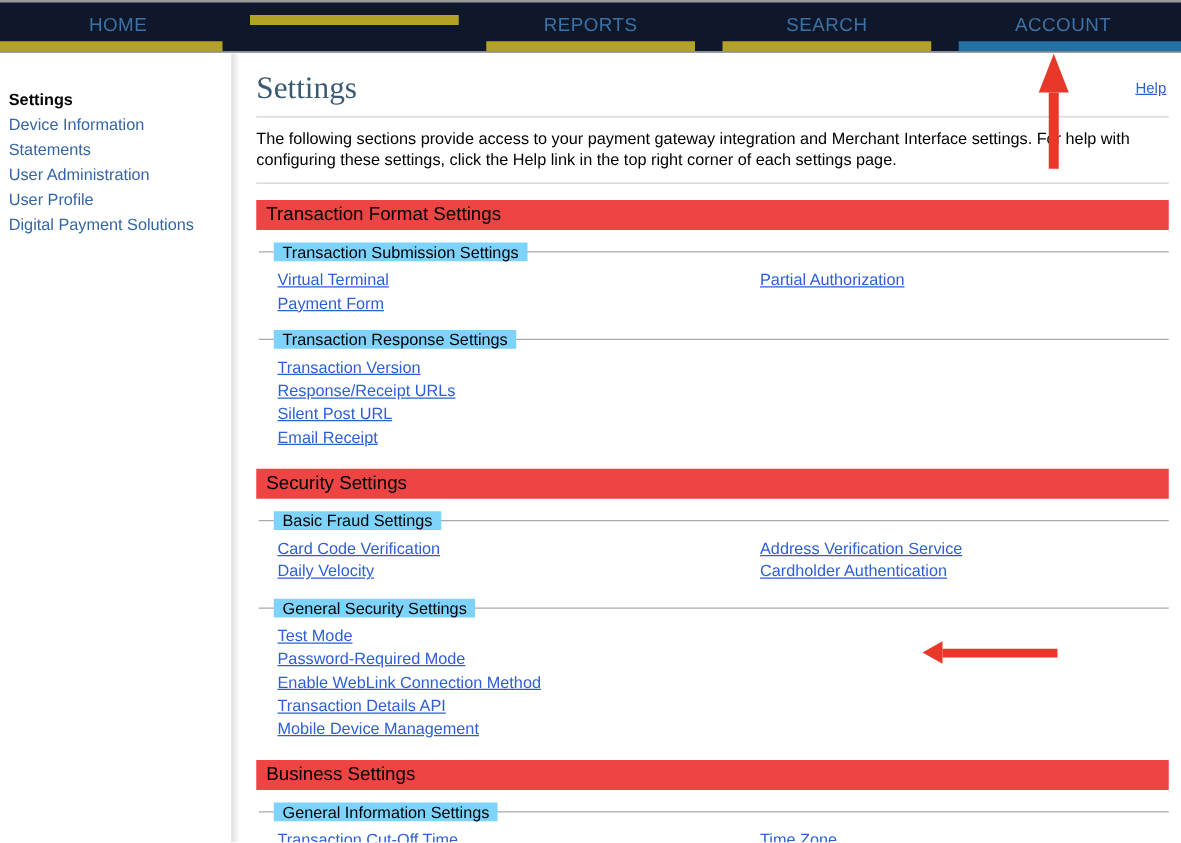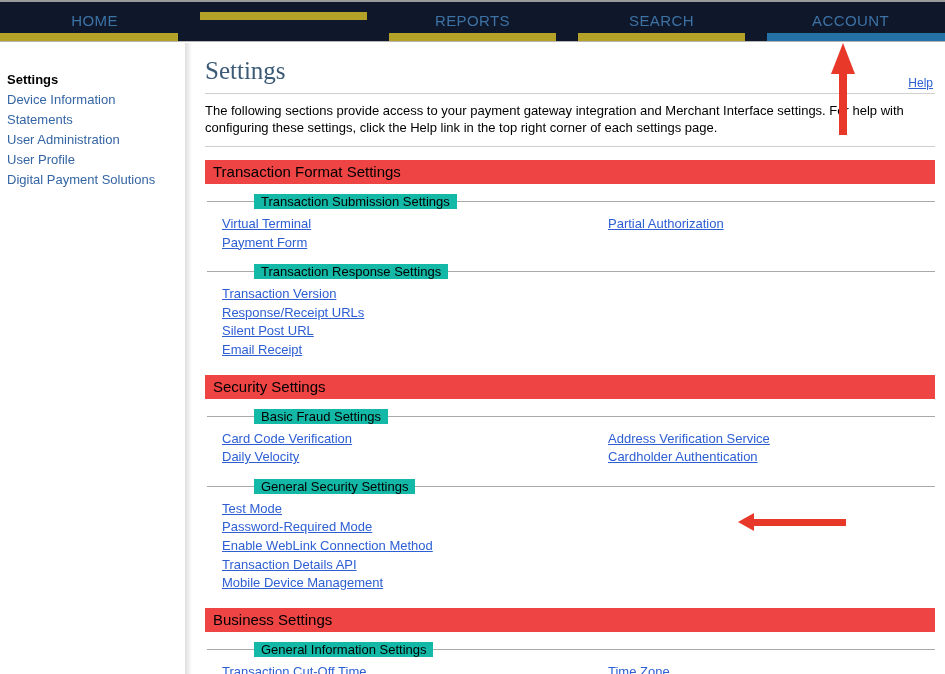--- a/index.html
+++ b/index.html
@@ -67,21 +67,21 @@
   }
   .main-header { position: relative; }
   .page-title {
     font-family: "Liberation Serif", serif;
     font-size: 25px;
     color: #3b5a76;
     font-weight: normal;
   }
   .help-link {
     position: absolute;
-    right: 2px; top: 19px;
+    right: 2px; top: 6px;
     font-size: 12px;
     color: #2d5fd3;
     text-decoration: underline;
     cursor: pointer;
   }
   hr.rule { border: 0; border-top: 1px solid #cfcfcf; margin: 8px 0; }
   .description {
     font-size: 13px;
     line-height: 17px;
     color: #000;
@@ -99,25 +99,24 @@
     margin-top: 13px;
   }
   .group {
     position: relative;
     border-top: 1px solid #a9a9a9;
     margin: 17px 0 0 2px;
   }
   .group-title {
     position: absolute;
     top: -8px; left: 12px;
-    background: #14b8a6;
+    background: #7dd3fc;
     padding: 0 7px;
     font-size: 13px;
     color: #000;
-    margin-left: 35px;
   }
   .link-cols { display: flex; padding: 13px 0 2px 15px; }
   .link-col { display: flex; flex-direction: column; }
   .link-col.left { width: 386px; flex: none; }
   .link-col a {
     display: inline-block;
     align-self: flex-start;
     font-size: 13px;
     line-height: 18.6px;
     color: #2d5fd3;

